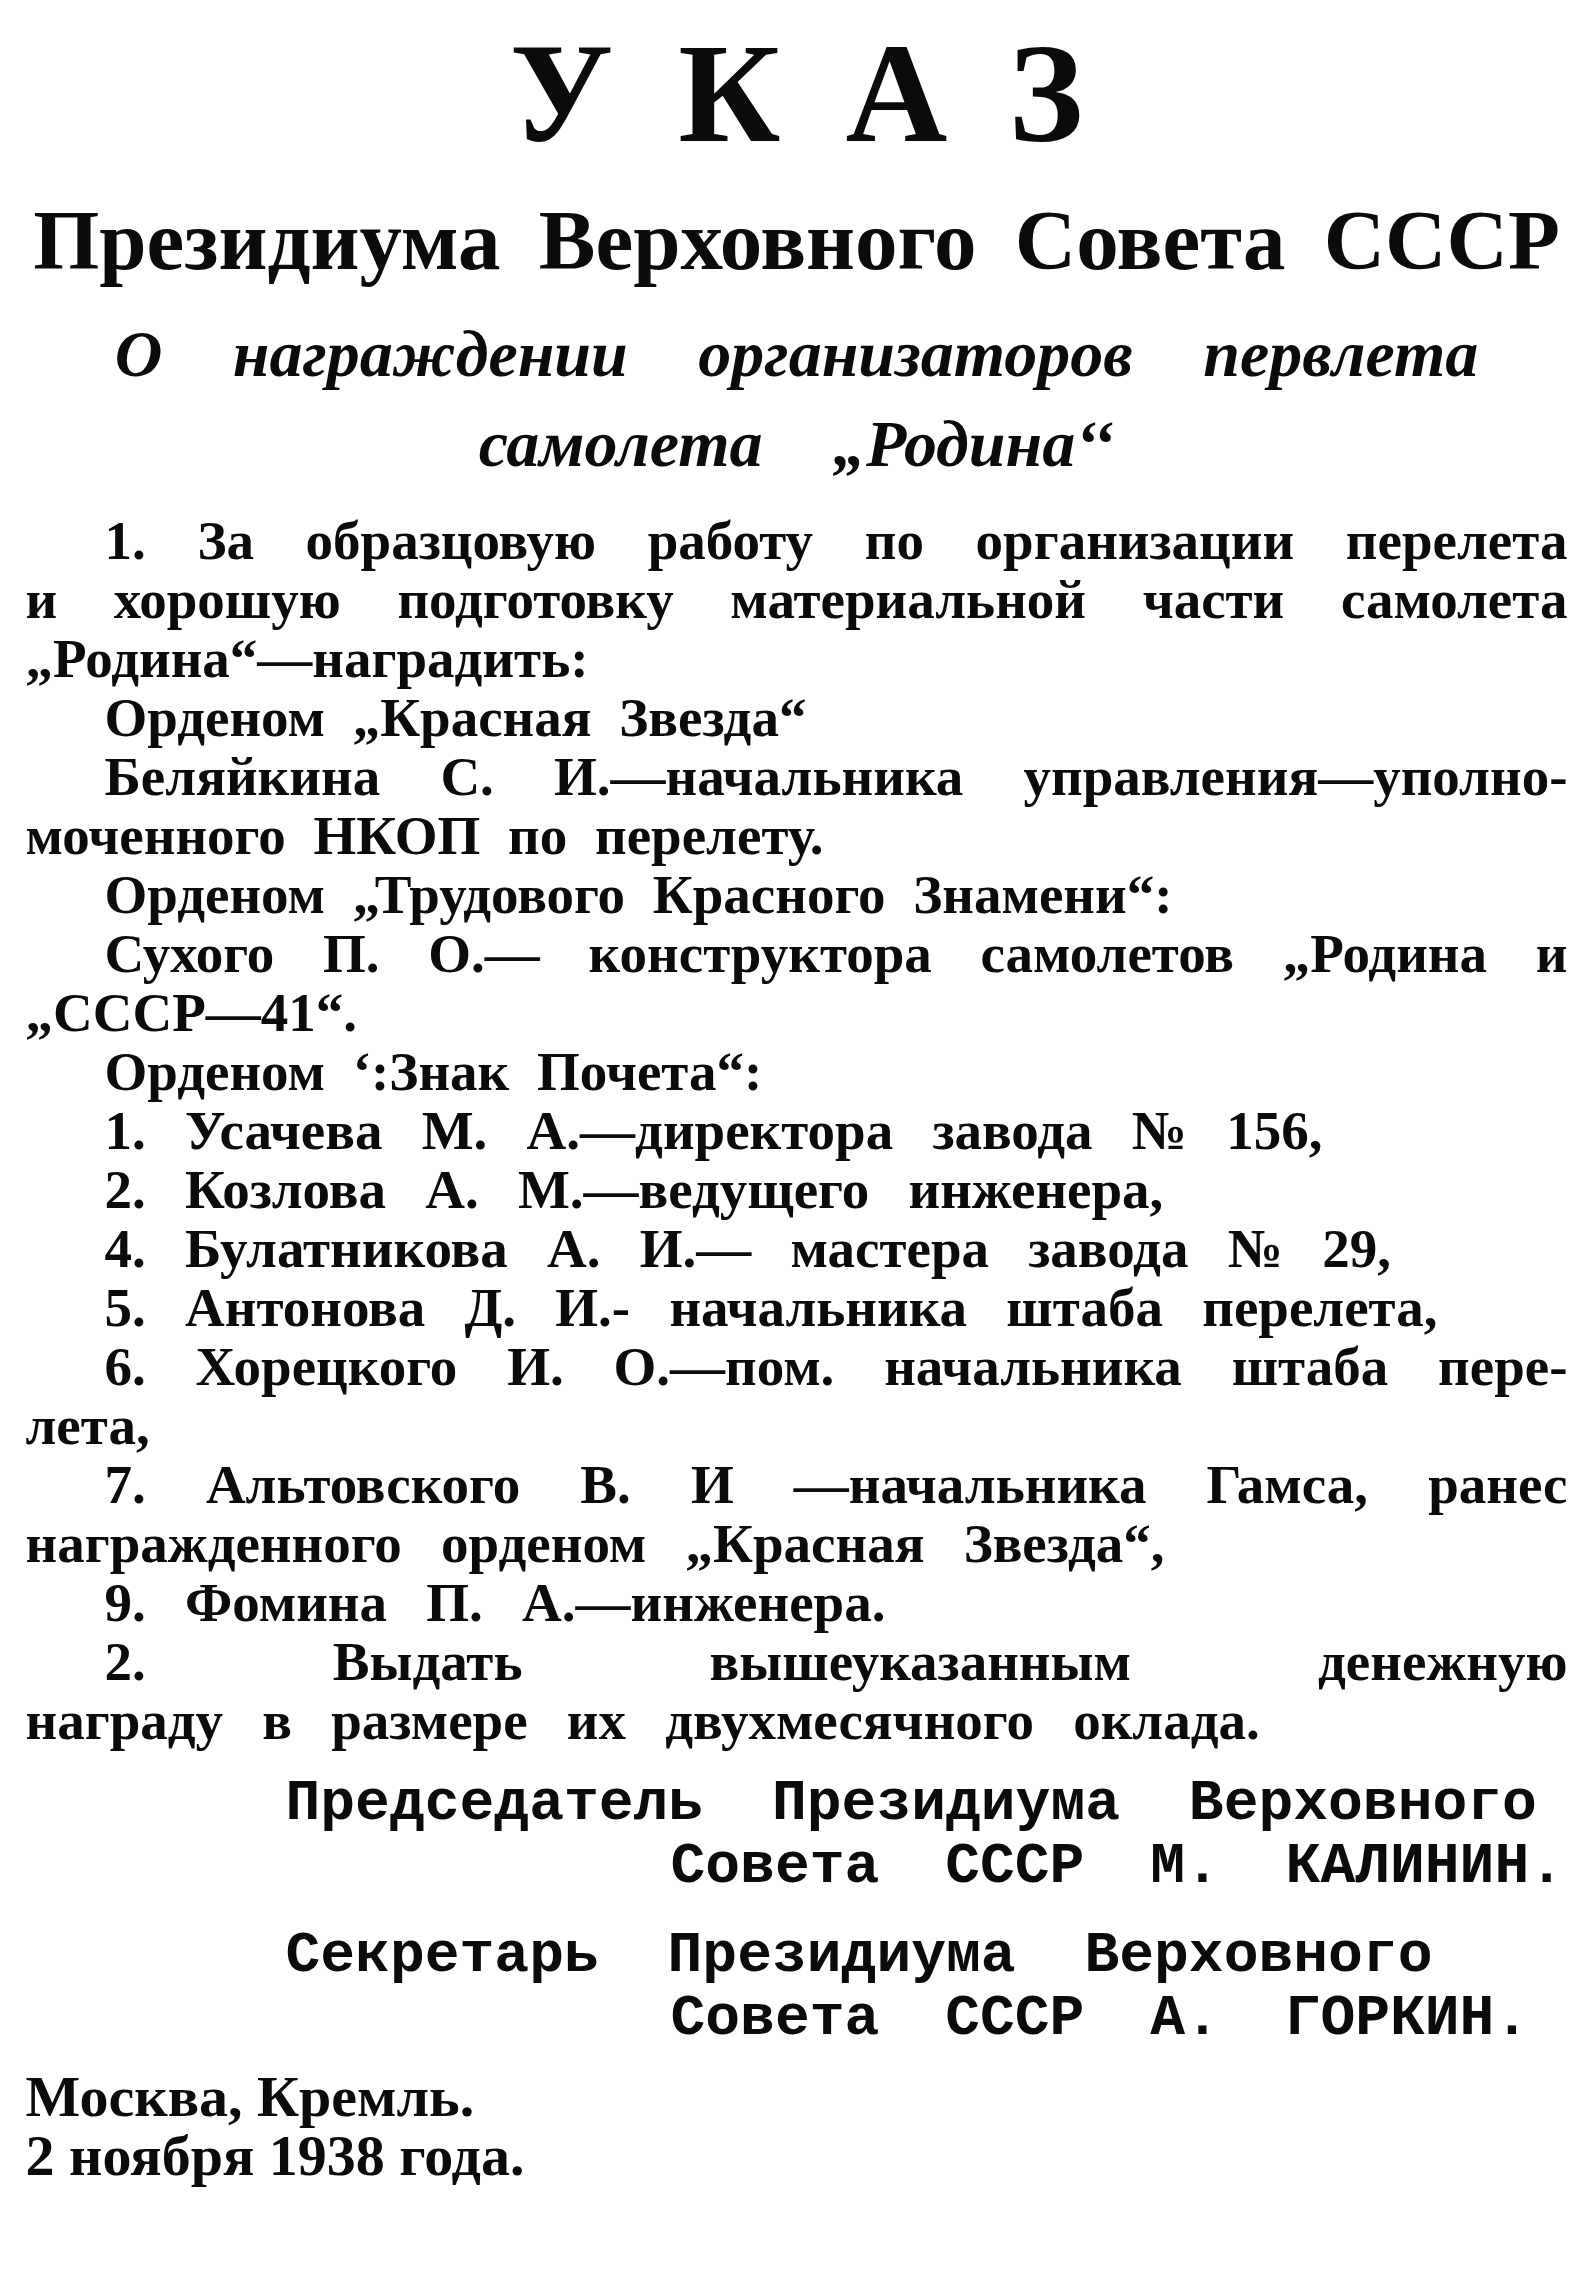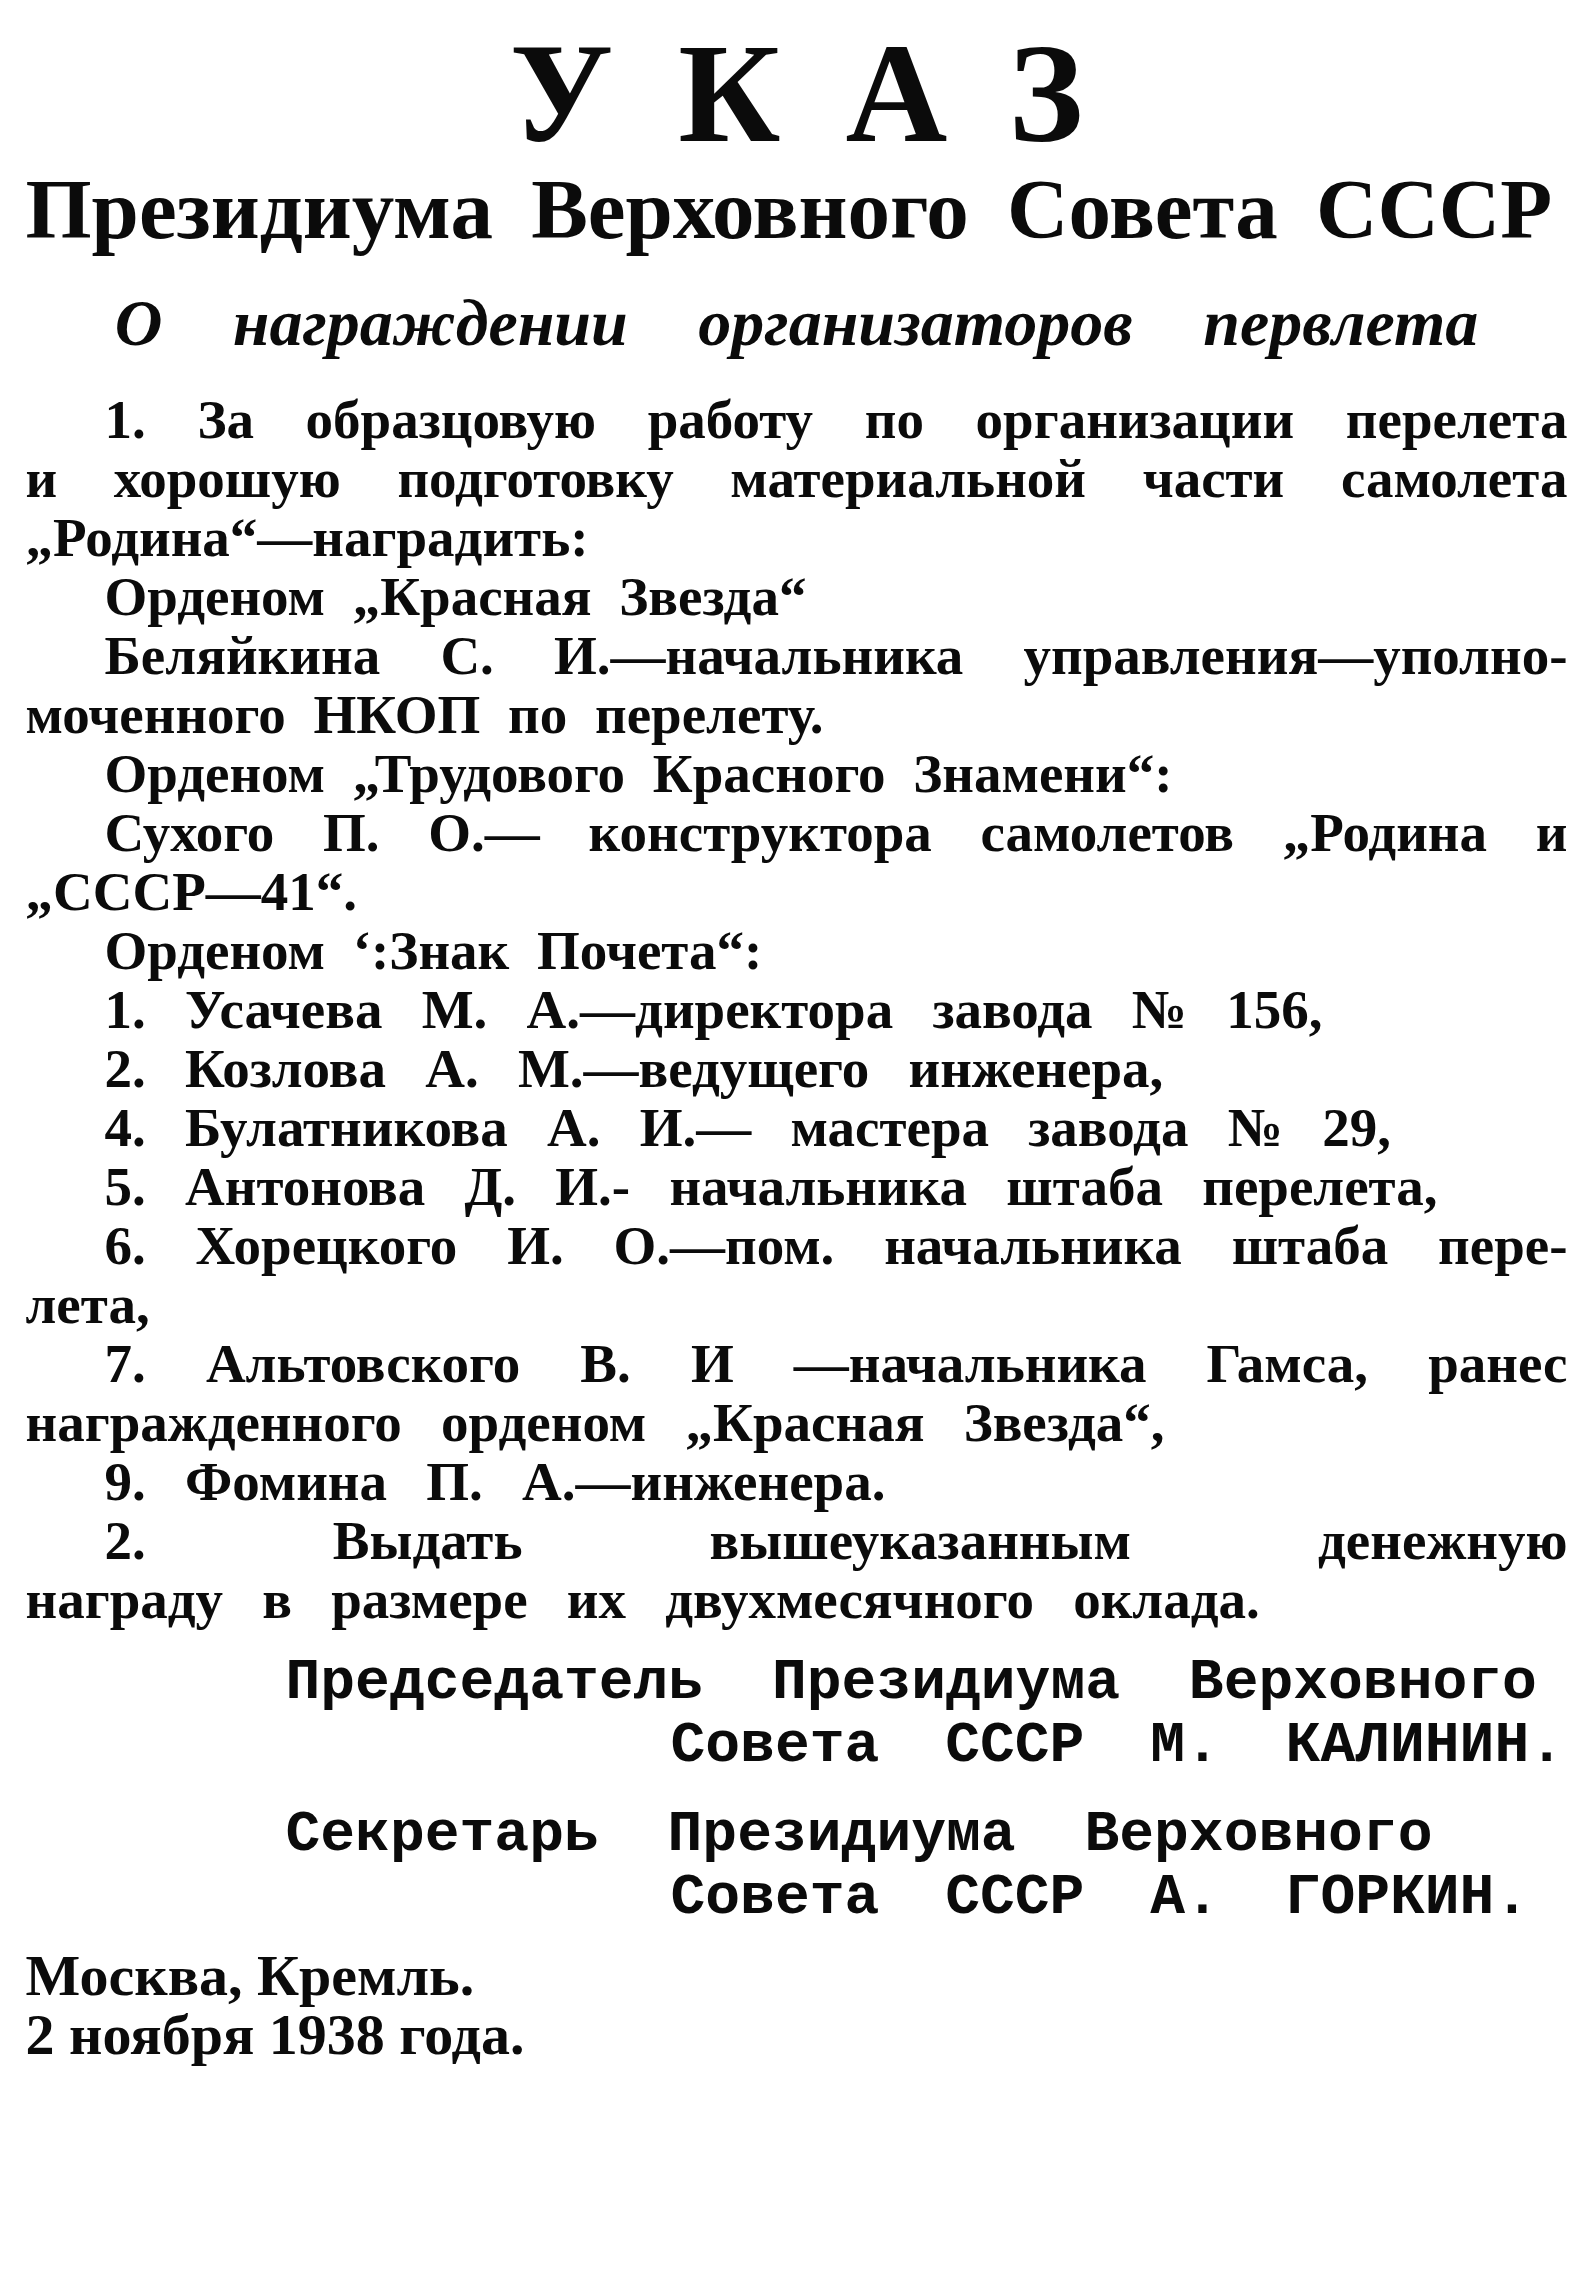--- a/index.html
+++ b/index.html
@@ -21,22 +21,24 @@
   }
   .title {
     text-align: center;
     font-size: 141px;
     line-height: 141px;
     letter-spacing: 65px;
     text-indent: 65px;
     white-space: nowrap;
   }
   .issuer {
+    text-align: center;
     font-size: 85px;
     line-height: 91px;
+    margin-top: 31px;
     word-spacing: 17px;
     white-space: nowrap;
   }
   .subject1 {
     text-align: center;
     font-size: 66px;
     line-height: 79px;
     margin-top: 28px;
     font-style: italic;
     word-spacing: 54px;
@@ -83,20 +85,21 @@
 <body>
 
 <div class="page">
 
   <div class="title">УКАЗ</div>
 
   <div class="issuer">Президиума Верховного Совета СССР</div>
 
   <div class="subject1">О награждении организаторов первлета</div>
 
+  <div class="subject2">самолета „Родина‘‘</div>
 
   <div class="body-lines" id="body-lines">
       <div class="line justify" style="padding-left: 79px;">
         <span>1.</span>
         <span>За</span>
         <span>образцовую</span>
         <span>работу</span>
         <span>по</span>
         <span>организации</span>
         <span>перелета</span>

